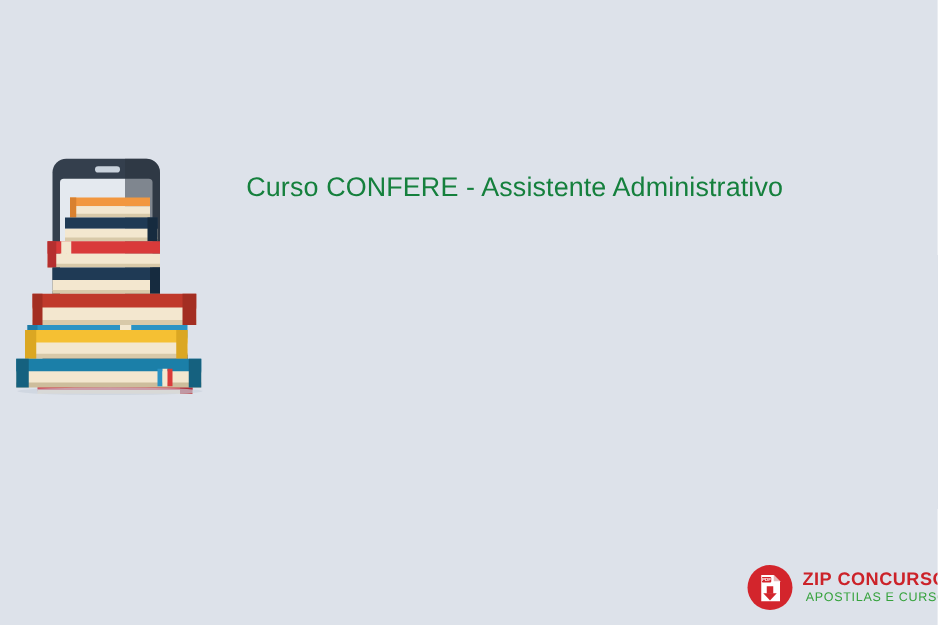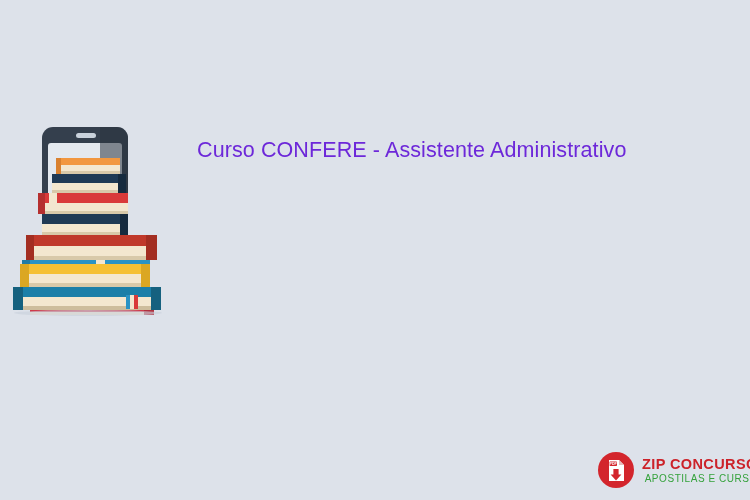--- a/index.html
+++ b/index.html
@@ -37,21 +37,21 @@
 
   
   #course-title {
     position: absolute;
     left: 197px;
     top: 136px;
     width: 500px;
     font-size: 21.5px;
     font-weight: normal;
     line-height: 28px;
-    color: #6d28d9;
+    color: #15803d;
     letter-spacing: 0.1px;
     white-space: nowrap;
   }
 
   
   #brand-logo {
     position: absolute;
     left: 597px;
     top: 449px;
     width: 142px;

